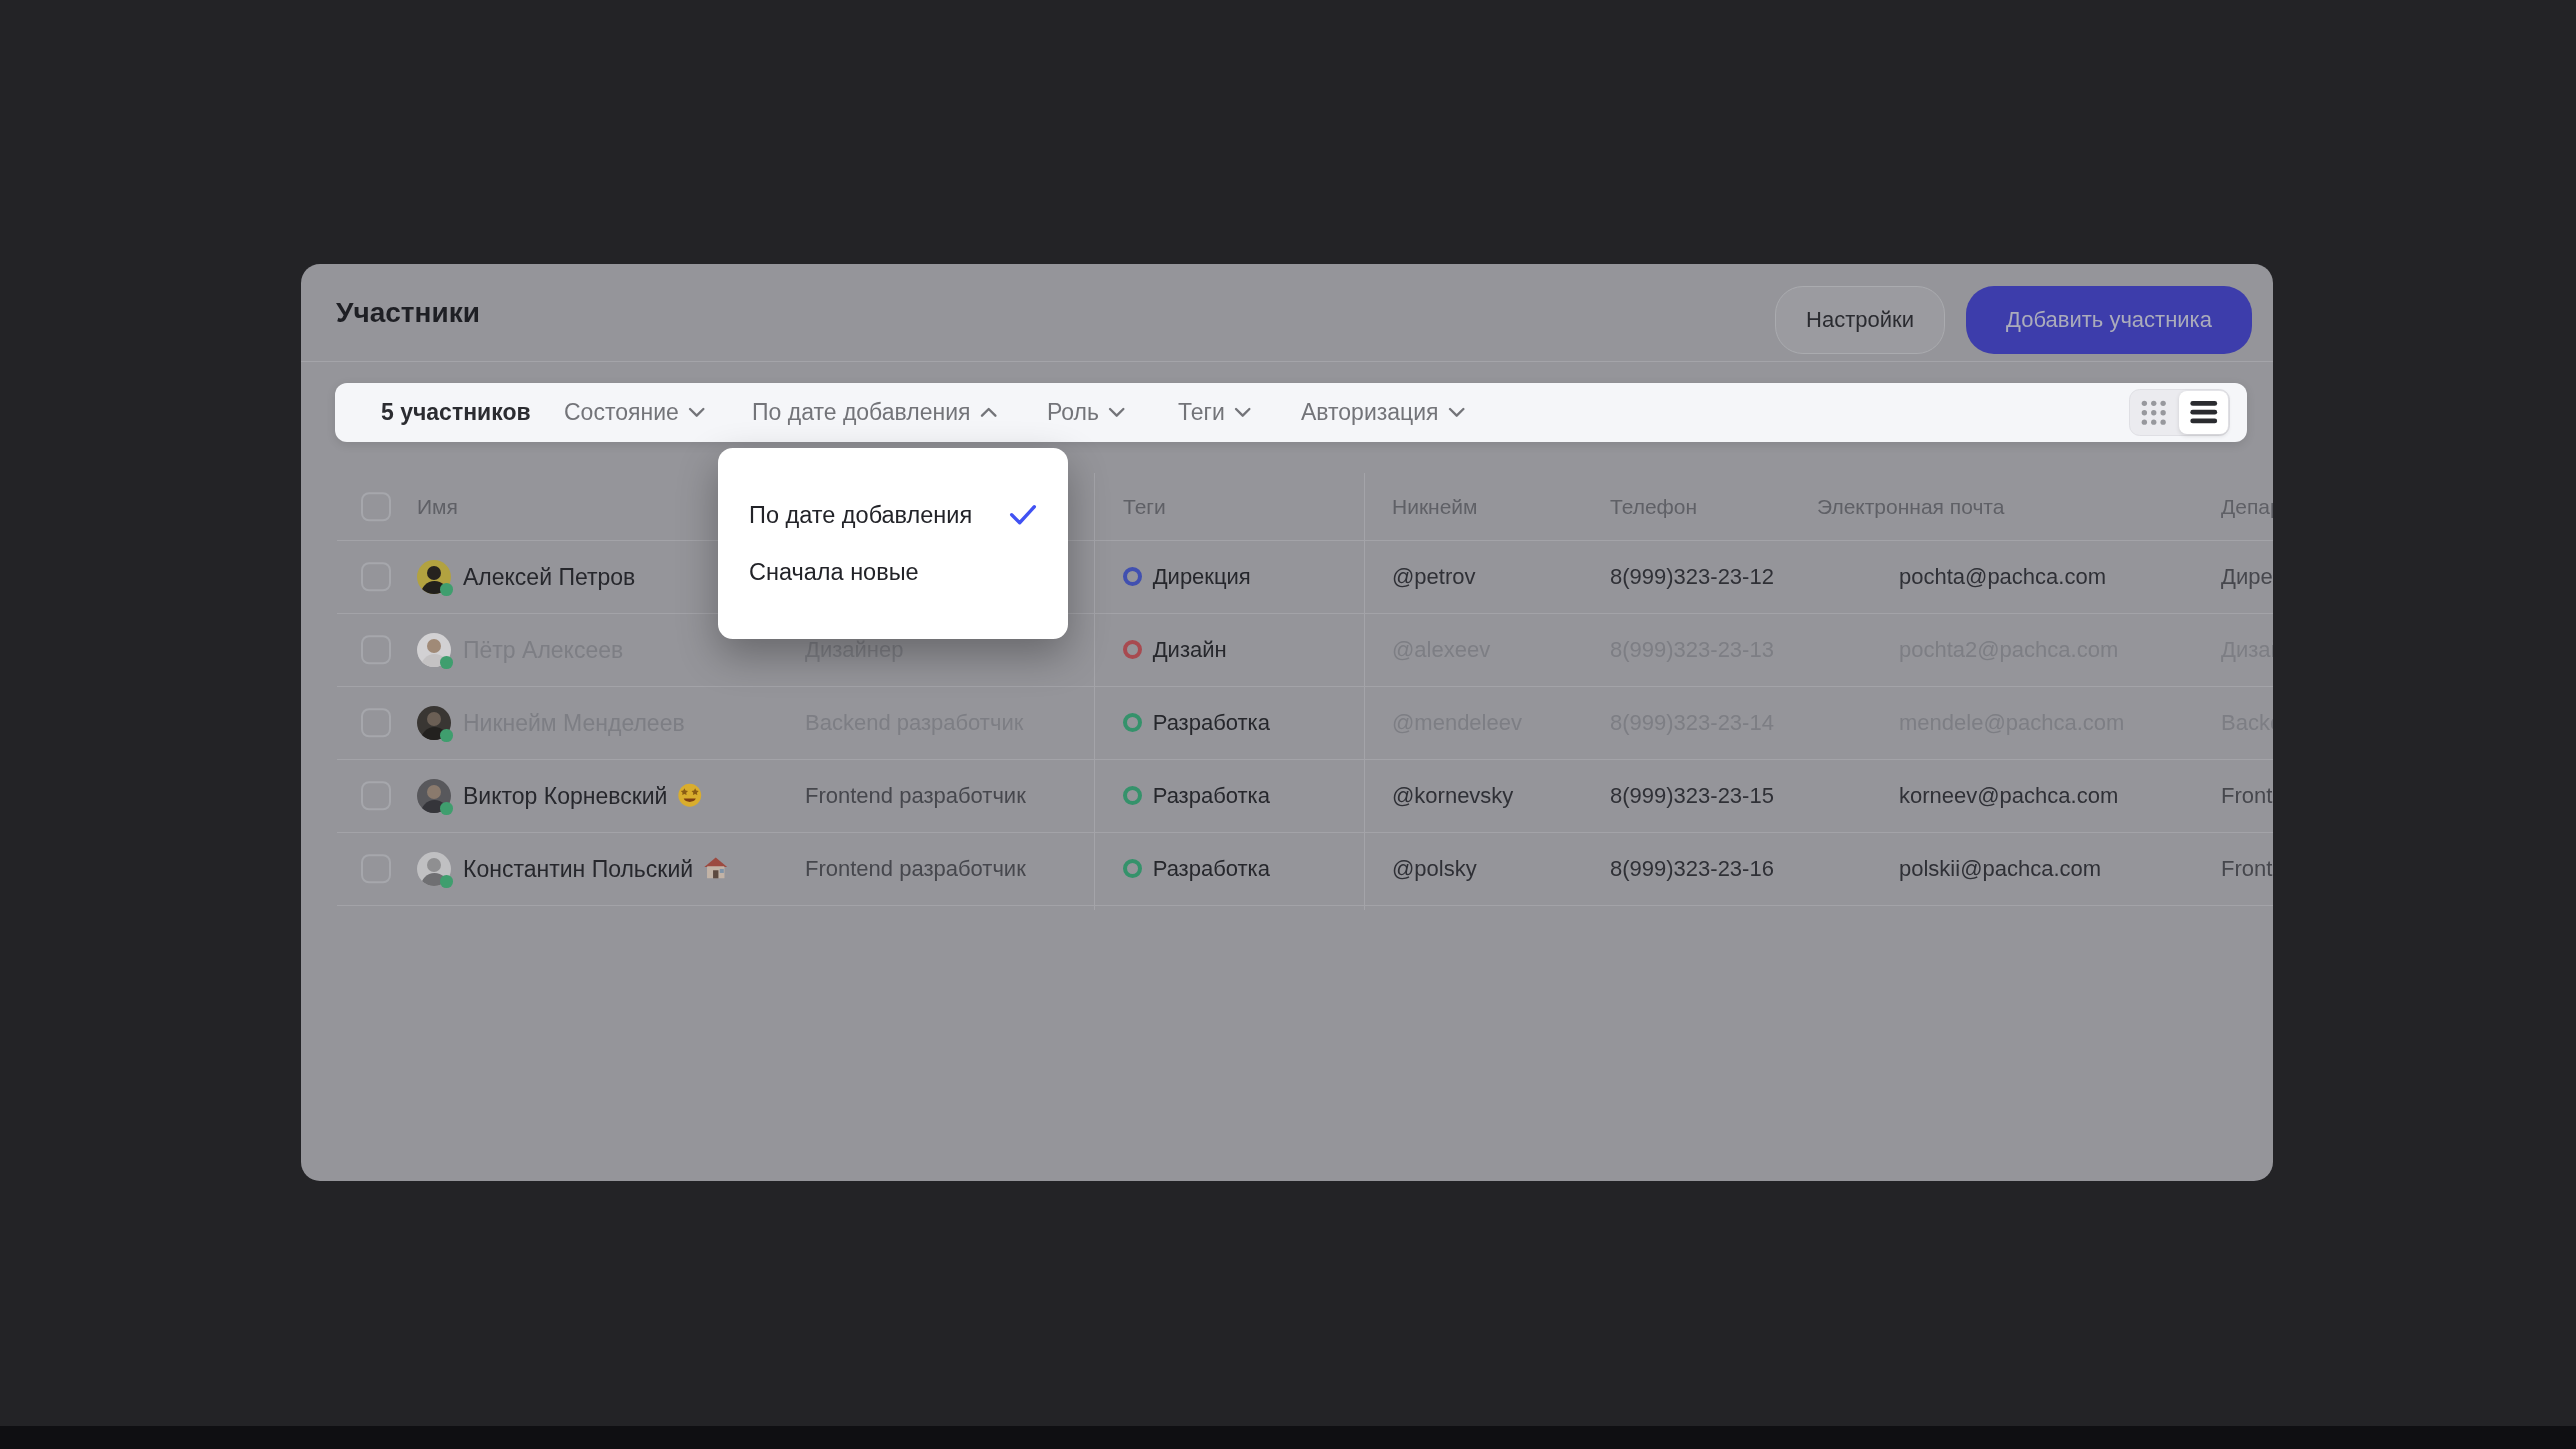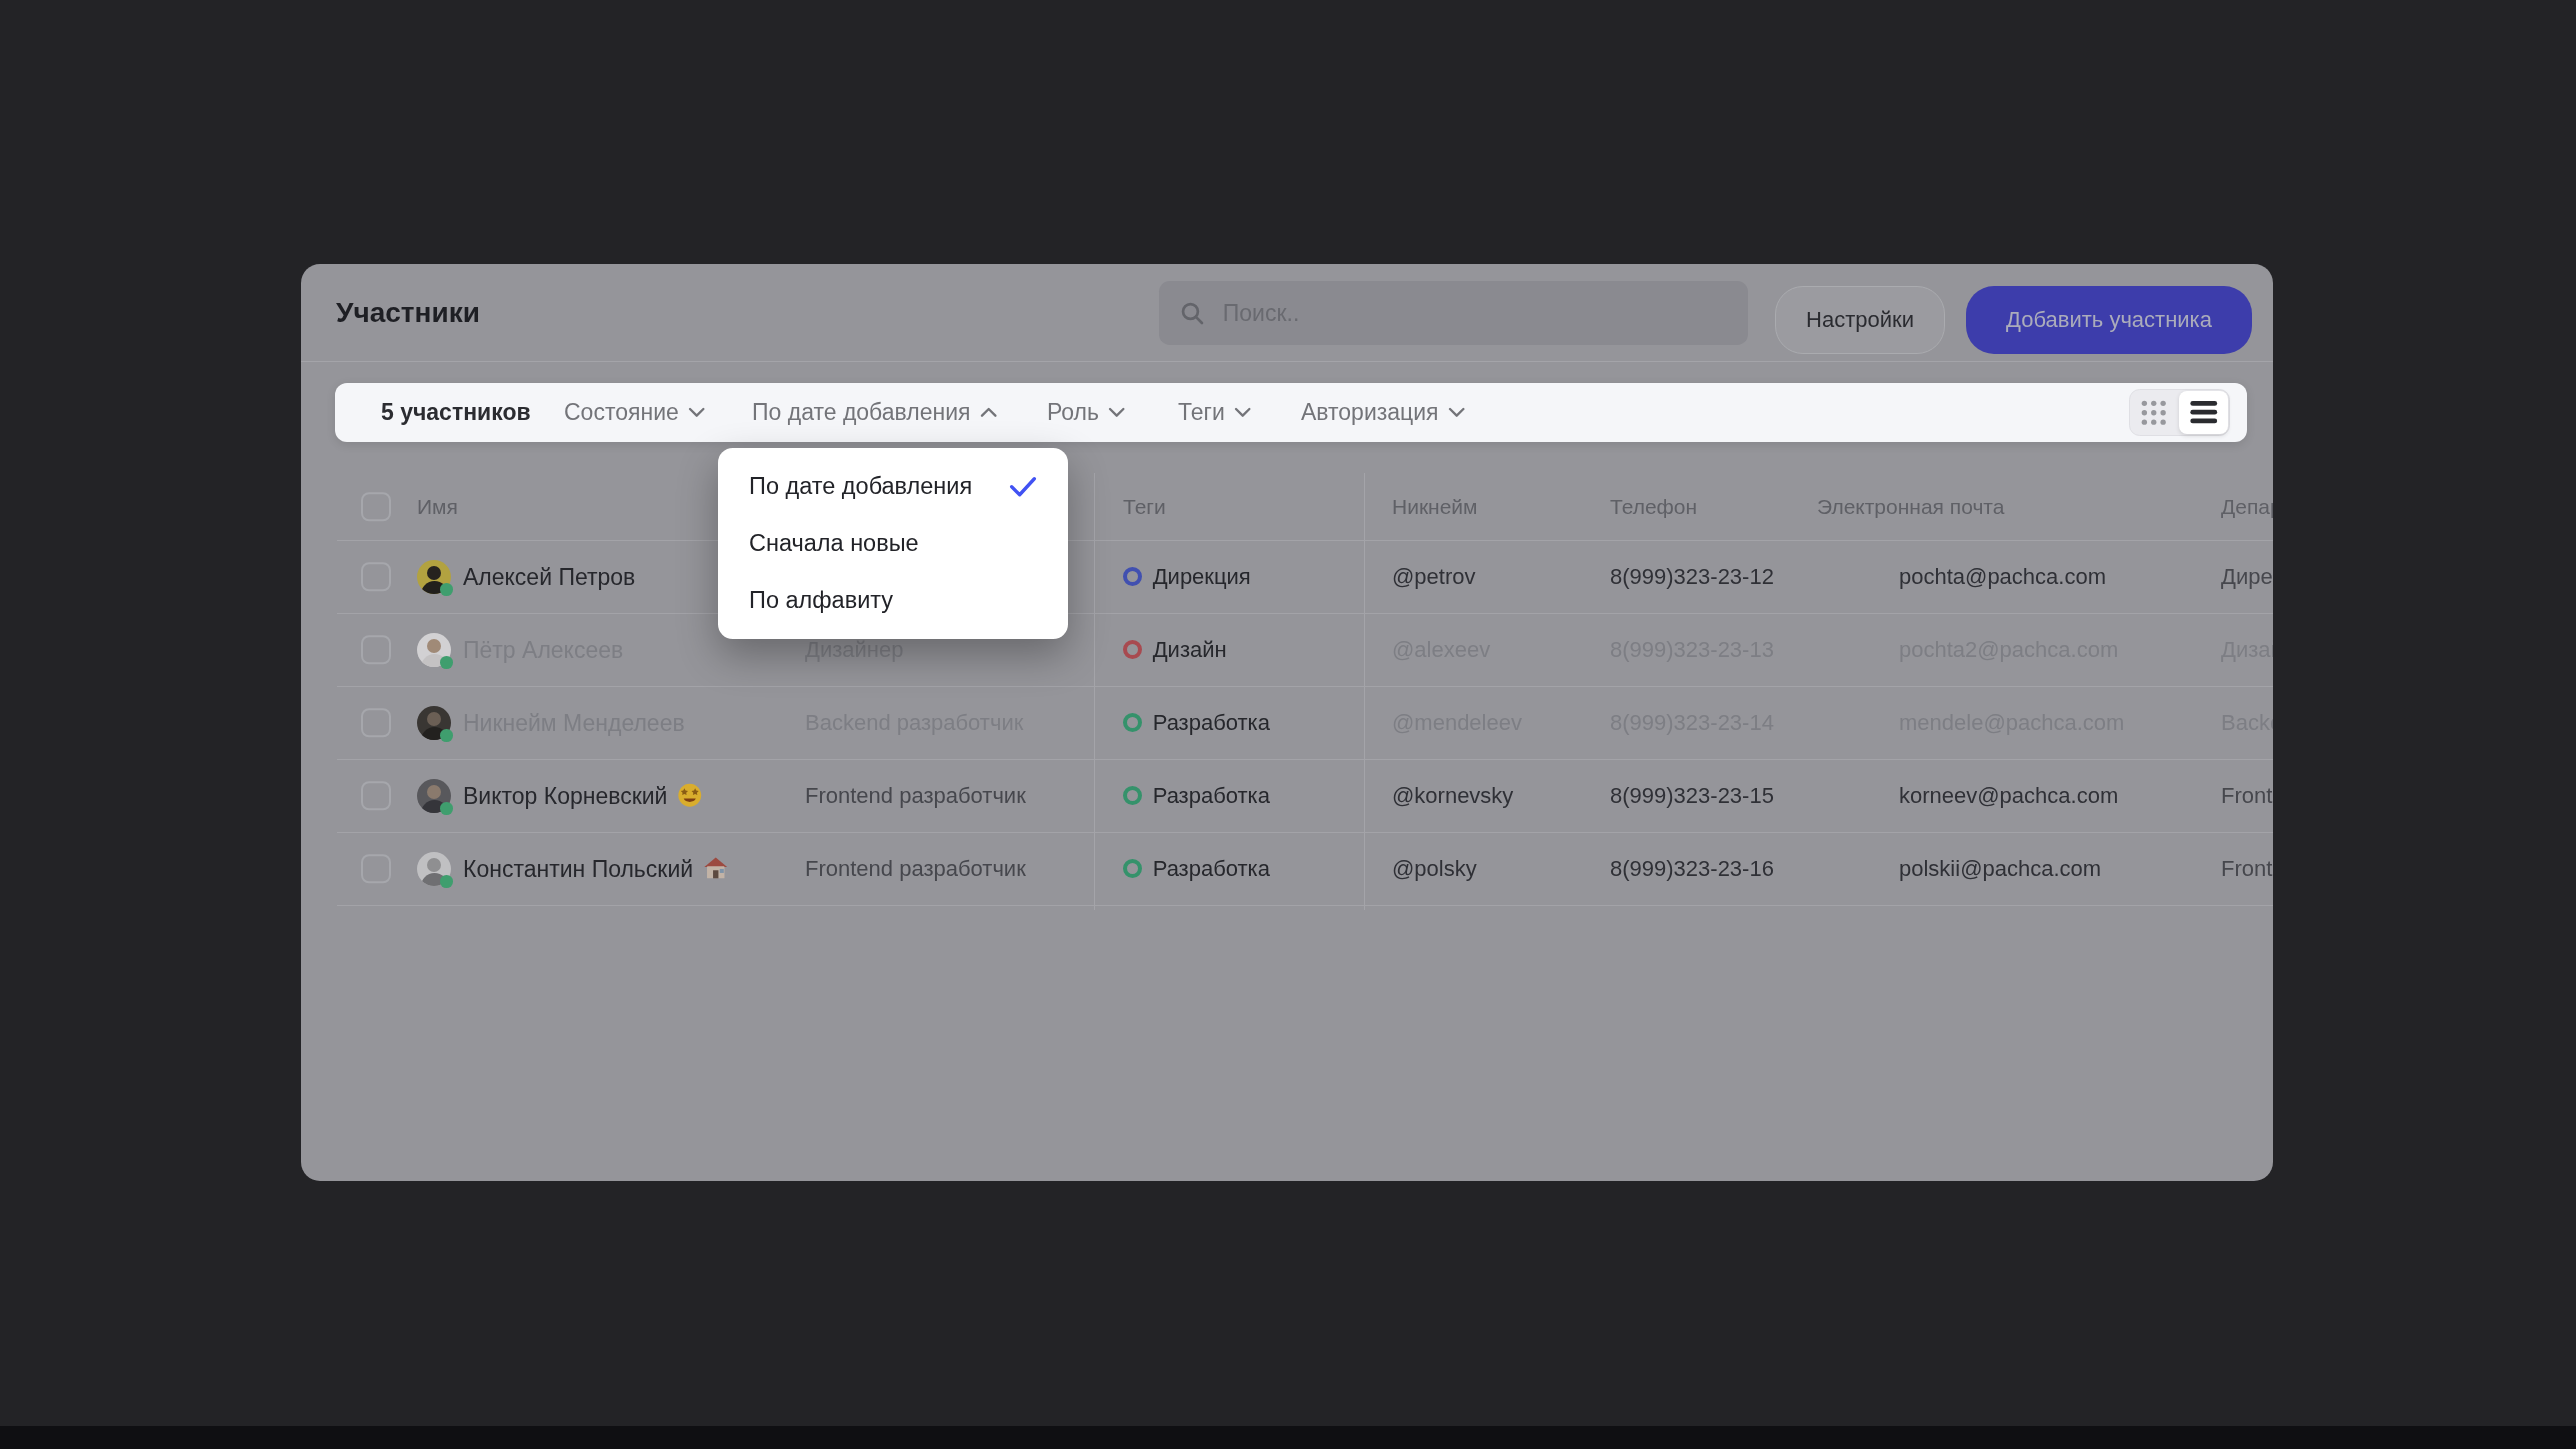--- a/index.html
+++ b/index.html
@@ -91,27 +91,20 @@
   .emoji{display:inline-block;width:25.5px;height:25.5px;}
   .emoji svg{display:block;}
 </style>
 </head>
 <body>
 
 <div class="modal">
 
   <div class="page-title">Участники</div>
 
-  <div class="search-box">
-    <svg width="27" height="27" viewBox="0 0 40 40" fill="none">
-      <circle cx="17" cy="17" r="11" stroke="#63646a" stroke-width="4"></circle>
-      <line x1="25" y1="25" x2="34" y2="34" stroke="#63646a" stroke-width="4" stroke-linecap="round"></line>
-    </svg>
-    <input class="search-input" placeholder="Поиск.." style="">
-  </div>
 
   <div class="btn btn-settings">Настройки</div>
   <div class="btn btn-add">Добавить участника</div>
 
   <div class="header-divider"></div>
 
   <div class="thead">
     <div class="th c-check">
         <div class="checkbox"></div>
       </div>
@@ -352,21 +345,18 @@
   <div class="sort-menu">
     <div class="sort-item">
       <span>По дате добавления</span>
       <svg width="28" height="21.5" viewBox="0 0 42 32" fill="none">
         <path d="M4 16l12 12L38 4" stroke="#4152f3" stroke-width="5" stroke-linecap="round" stroke-linejoin="round"></path>
       </svg>
     </div>
     <div class="sort-item">
       <span>Сначала новые</span>
     </div>
-    <div class="sort-item">
-      <span>По алфавиту</span>
-    </div>
   </div>
 
 </div>
 
 <div class="bottom-bar"></div>
 
 
 </body></html>

